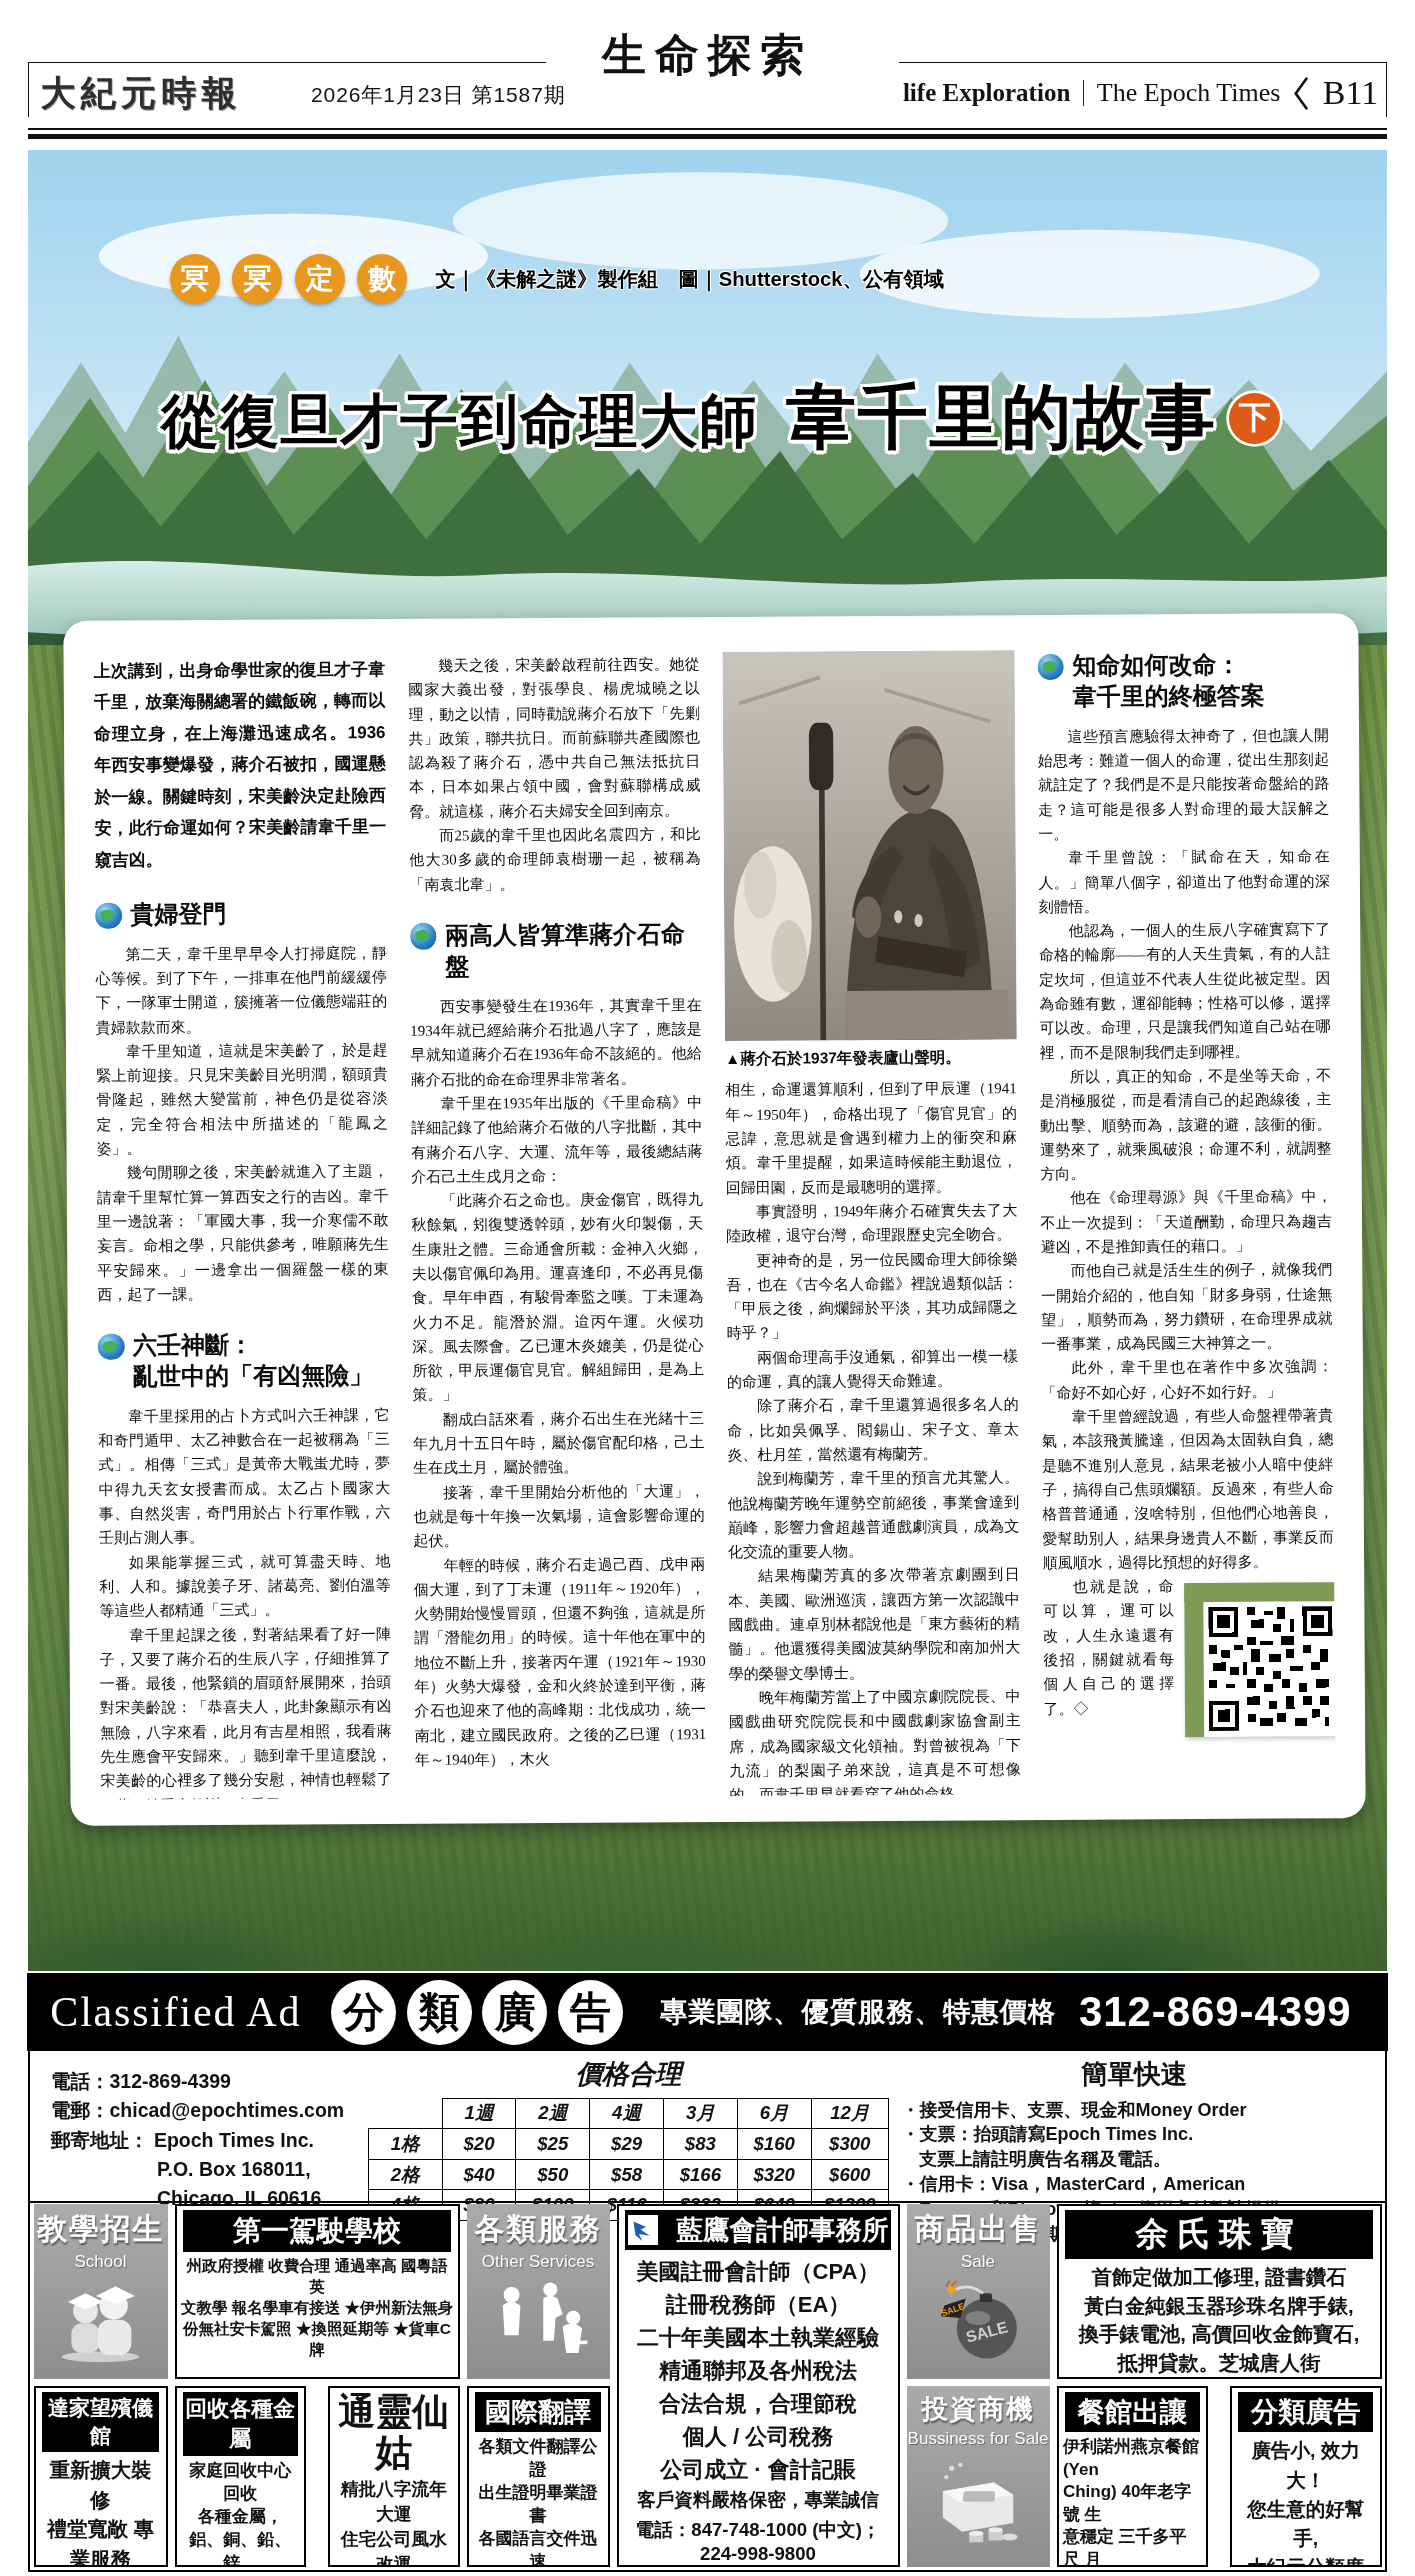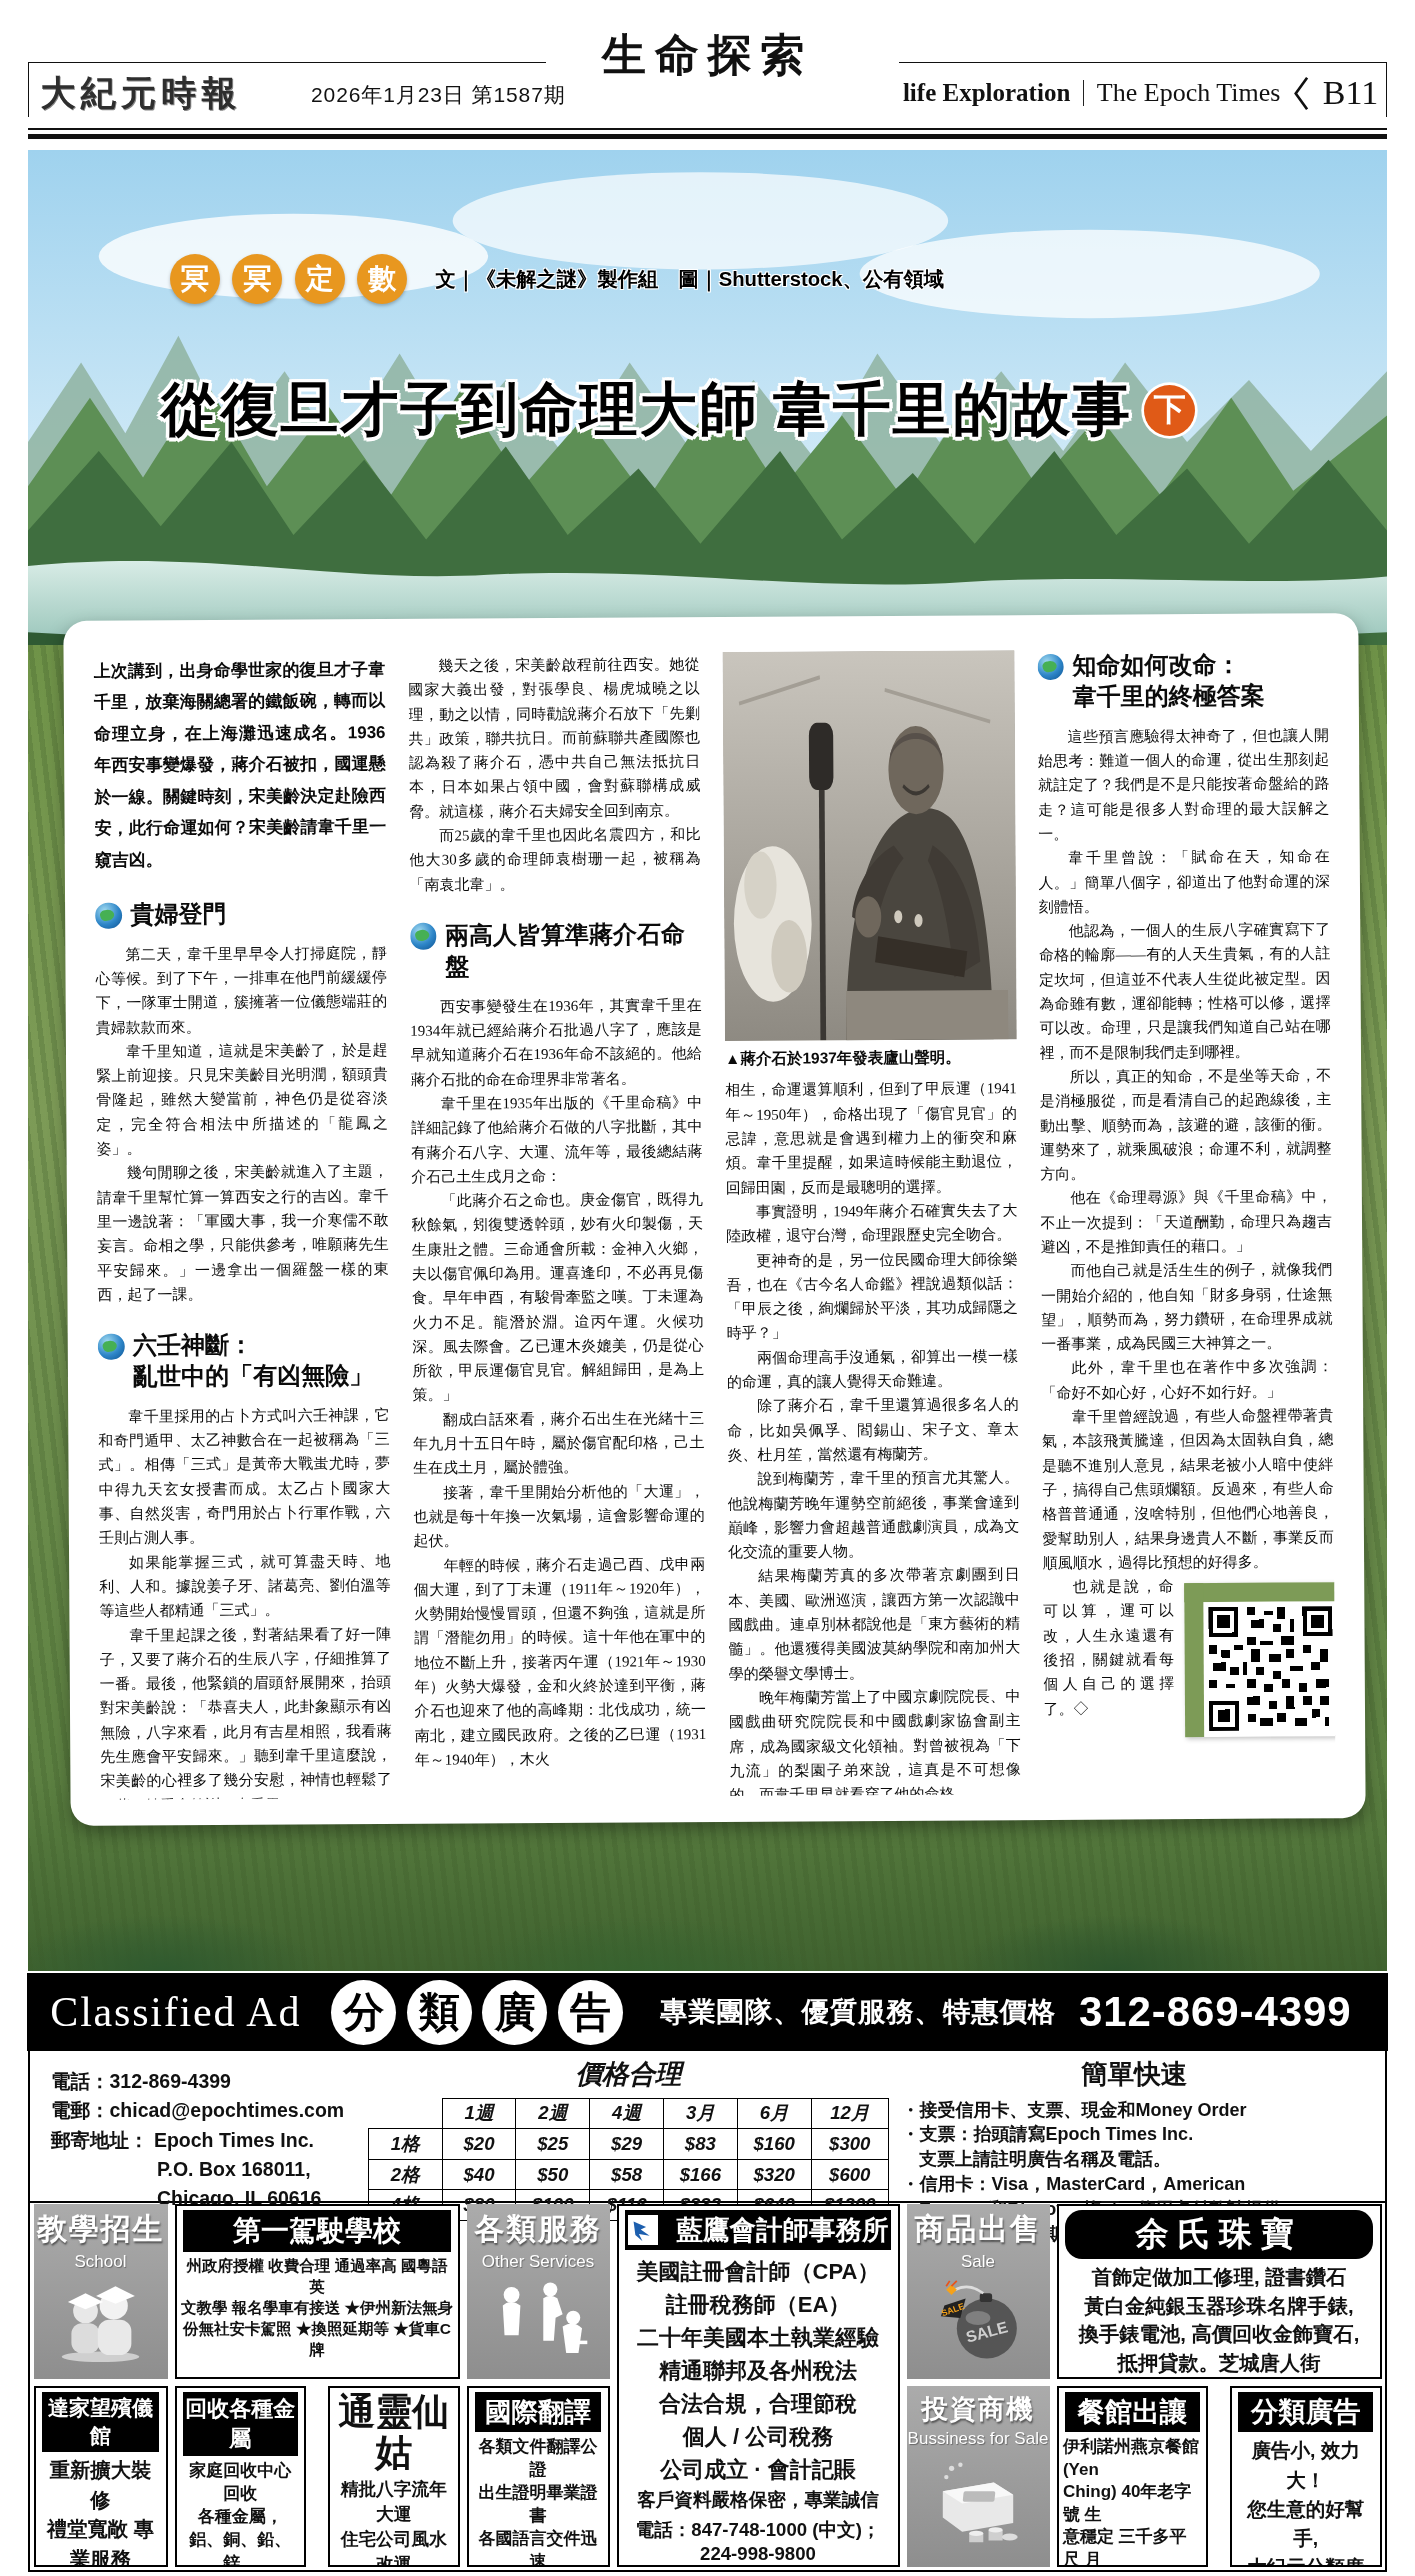--- a/index.html
+++ b/index.html
@@ -38,21 +38,21 @@
   .tag-row{position:absolute;top:104px;left:142px;display:flex;align-items:center;gap:12.4px;}
   .tag-circle{width:50px;height:50px;border-radius:50%;background:#e8971f;color:#fff;display:flex;
               align-items:center;justify-content:center;font-size:28px;font-weight:900;
               box-shadow:0 1.8px 3.5px rgba(0,0,0,.25);}
   .credit{margin-left:16px;font-size:20.3px;font-weight:bold;color:#000;
           text-shadow:-0.9px -0.9px 0 #fff,0.9px -0.9px 0 #fff,-0.9px 0.9px 0 #fff,0.9px 0.9px 0 #fff;}
   .headline{position:absolute;top:221px;left:133px;display:flex;align-items:baseline;white-space:nowrap;}
   .hl-outline{color:#000;font-weight:900;
      text-shadow:-2.7px -2.7px 0 #fff,2.7px -2.7px 0 #fff,-2.7px 2.7px 0 #fff,2.7px 2.7px 0 #fff,0 3.5px 0 #fff,3.5px 0 0 #fff,0 -3.5px 0 #fff,-3.5px 0 0 #fff;}
   .hl-main{font-size:58px;letter-spacing:1.8px;}
-  .hl-name{font-size:58px;margin-left:14px;letter-spacing:1.8px;}
+  .hl-name{font-size:70px;margin-left:27px;letter-spacing:1.8px;}
   .part-circle{width:51px;height:51px;border-radius:50%;background:#e05a17;color:#fff;display:flex;
                align-items:center;justify-content:center;font-size:32px;font-weight:900;margin-left:12.4px;
                align-self:center;box-shadow:0 0 0 2.7px #fff;}
   .article-card{position:absolute;left:39px;right:25px;top:467px;bottom:149px;background:#fff;
                 border-radius:23px;transform:rotate(-.35deg);box-shadow:0 7px 17.7px rgba(0,0,0,.35);overflow:hidden;}
   .cols{position:absolute;top:35px;left:30px;right:30px;bottom:26.5px;display:flex;gap:23px;}
   .col{flex:1;overflow:hidden;text-align:justify;font-family:"Liberation Serif",serif;font-size:15px;
        line-height:1.62;color:#0b0b0b;}
   .p{text-indent:2em;margin:0;}
   .intro{font-family:"Liberation Sans",sans-serif;font-weight:bold;font-size:17px;line-height:1.85;
@@ -97,21 +97,21 @@
   
   .ads-grid{position:absolute;top:228px;left:3.5px;right:3.5px;bottom:3.5px;display:grid;
             grid-template-columns:134px 285px 143px 283px 143px 1fr;grid-template-rows:175px 1fr;gap:7px;}
   .cat{background:linear-gradient(#ababab,#8e8e8e);color:#fff;text-align:center;padding-top:5.3px;overflow:hidden;}
   .cat-cn{font-size:30px;font-weight:900;letter-spacing:1.8px;text-shadow:0.9px 1.8px 1.8px #555;}
   .cat-en{font-size:17px;margin-top:1.8px;text-shadow:0.9px 0.9px 0.9px #666;}
   .cat-icon{margin-top:7px;}
   .adbox{border:2.7px solid #000;background:#fff;text-align:center;padding:2.7px 4.4px;overflow:hidden;}
   .ad-titlebar{background:#000;color:#fff;font-weight:900;padding:1.8px 0;margin:1.8px 1.8px 4.4px;}
   .t30{font-size:26.5px;} .t32{font-size:28px;}
-  .t36{font-size:33px;letter-spacing:8.8px;border-radius:17px;}
+  .t36{font-size:33px;letter-spacing:8.8px;}
   .adline{font-weight:bold;}
   .split2{display:grid;grid-template-columns:1fr 1fr;gap:22px;overflow:hidden;}
   .acct{grid-column:4;grid-row:1/3;display:flex;flex-direction:column;}
   .acct-title{display:flex;align-items:center;justify-content:center;gap:19px;}
   .eagle{width:30px;height:30px;background:#fff;display:inline-flex;align-items:center;justify-content:center;flex:none;}
   .acct-lines{font-size:22px;font-weight:bold;line-height:1.42;margin-top:1.8px;}
   .acct-phone{font-size:18.6px;font-weight:bold;margin-top:3.5px;border-bottom:1.8px solid #000;padding-bottom:5.3px;}
   .psychic-title{font-size:37px;font-weight:900;line-height:1.1;margin:1.8px 0 3.5px;}
   .funeral-line{font-size:20.3px;font-weight:bold;line-height:1.45;}
   .bigphone{font-size:26.5px;font-weight:900;}

